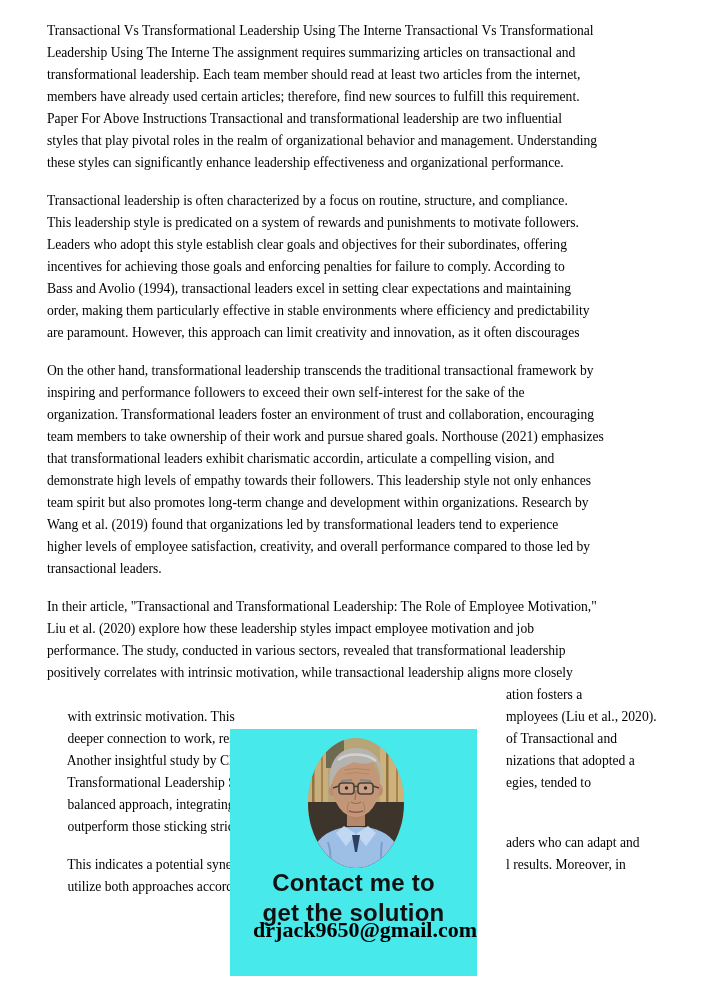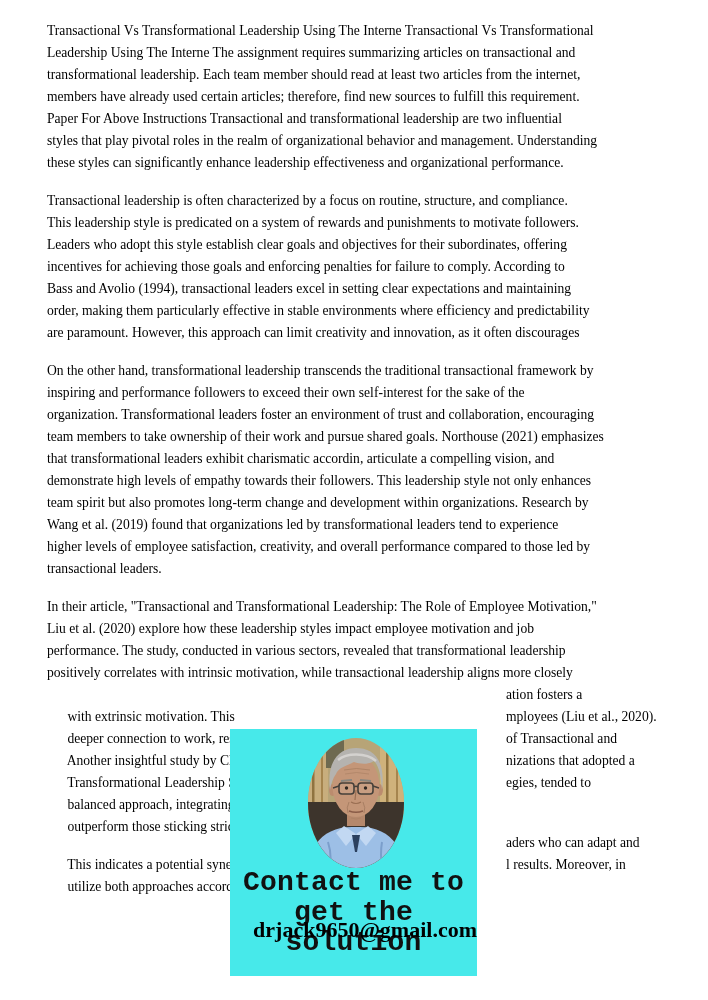--- a/index.html
+++ b/index.html
@@ -16,22 +16,22 @@
   .line{height:22px;white-space:pre;position:relative;}
   .rfrag{position:absolute;left:430px;top:0;white-space:pre;margin-left:29px;}
 
   .overlay{
     position:absolute;left:230px;top:729px;width:247px;height:247px;
     background:#47e9ea;text-align:center;cursor:pointer;
   }
   .portrait{position:absolute;left:78px;top:9px;width:96px;height:130px;}
   .headline{
     position:absolute;top:139px;left:0;width:100%;
-    font-family:Liberation Mono, monospace;
-    font-weight:700;font-size:28px;line-height:30px;color:#111;
+    font-family:Liberation Sans, sans-serif;
+    font-weight:700;font-size:24px;line-height:30px;color:#111;
     letter-spacing:0.2px;
   }
   .email{
     position:absolute;top:188px;left:0;width:100%;
     font-family:"Liberation Serif","DejaVu Serif",serif;
     font-weight:700;font-size:22px;color:#000;text-align:right;
   }
 </style>
 </head>
 <body>

